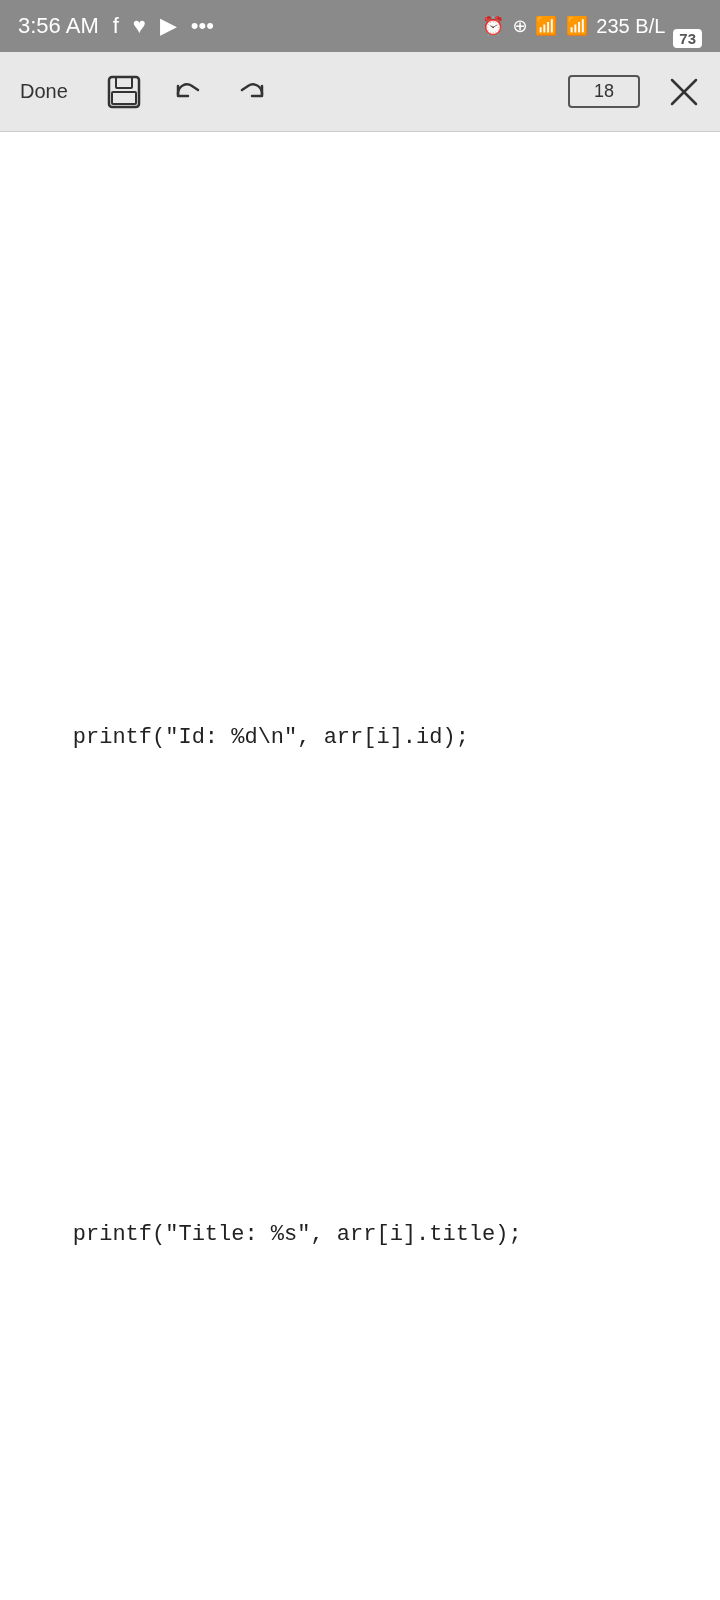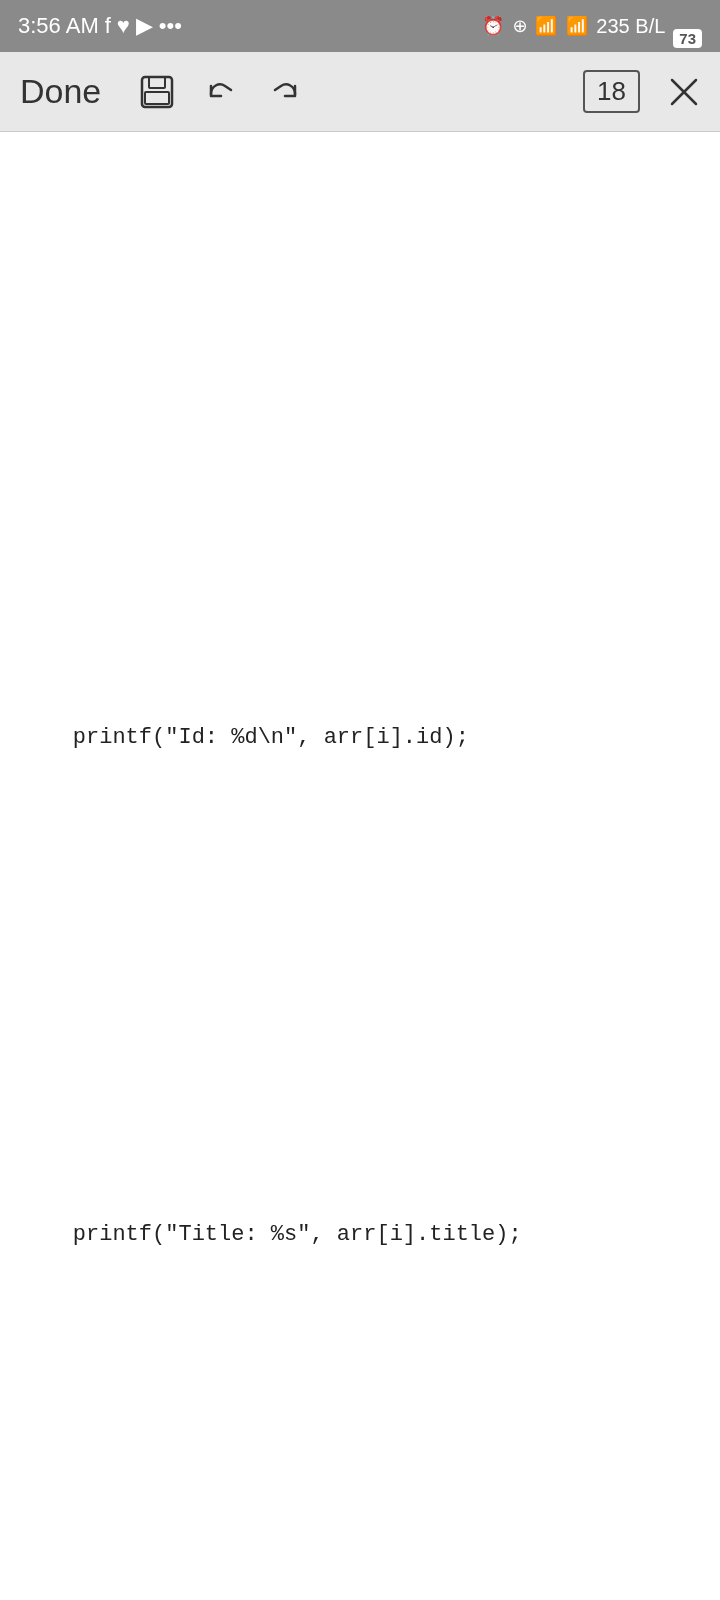--- a/index.html
+++ b/index.html
@@ -25,21 +25,21 @@
       padding: 0 18px;
       color: #fff;
       font-family: Arial, sans-serif;
       font-size: 22px;
       flex-shrink: 0;
     }
 
     .status-left {
       display: flex;
       align-items: flex-start;
-      gap: 6px;
+      gap: 14px;
     }
 
     .status-right {
       display: flex;
       align-items: center;
       gap: 8px;
       font-size: 18px;
     }
 
     .battery-badge {
@@ -61,41 +61,41 @@
       display: flex;
       align-items: center;
       padding: 0 20px;
       gap: 28px;
       flex-shrink: 0;
       border-bottom: 1px solid #ccc;
     }
 
     .toolbar-done {
       font-family: Arial, sans-serif;
-      font-size: 34px;
+      font-size: 20px;
       color: #333;
       margin-right: 10px;
     }
 
     .toolbar-icon {
       display: flex;
       align-items: center;
       justify-content: center;
       font-size: 30px;
       color: #333;
       cursor: pointer;
     }
 
     .toolbar-spacer { flex: 1; }
 
     .toolbar-number-box {
       border: 2px solid #555;
       border-radius: 4px;
-      padding: 4px 12px;
-      font-size: 26px;
+      padding: 4px 24px;
+      font-size: 18px;
       font-family: Arial, sans-serif;
       color: #333;
     }
 
     
     .editor-area {
       flex: 1;
       background: #fff;
       padding: 10px 20px 10px 20px;
       overflow-y: auto;

